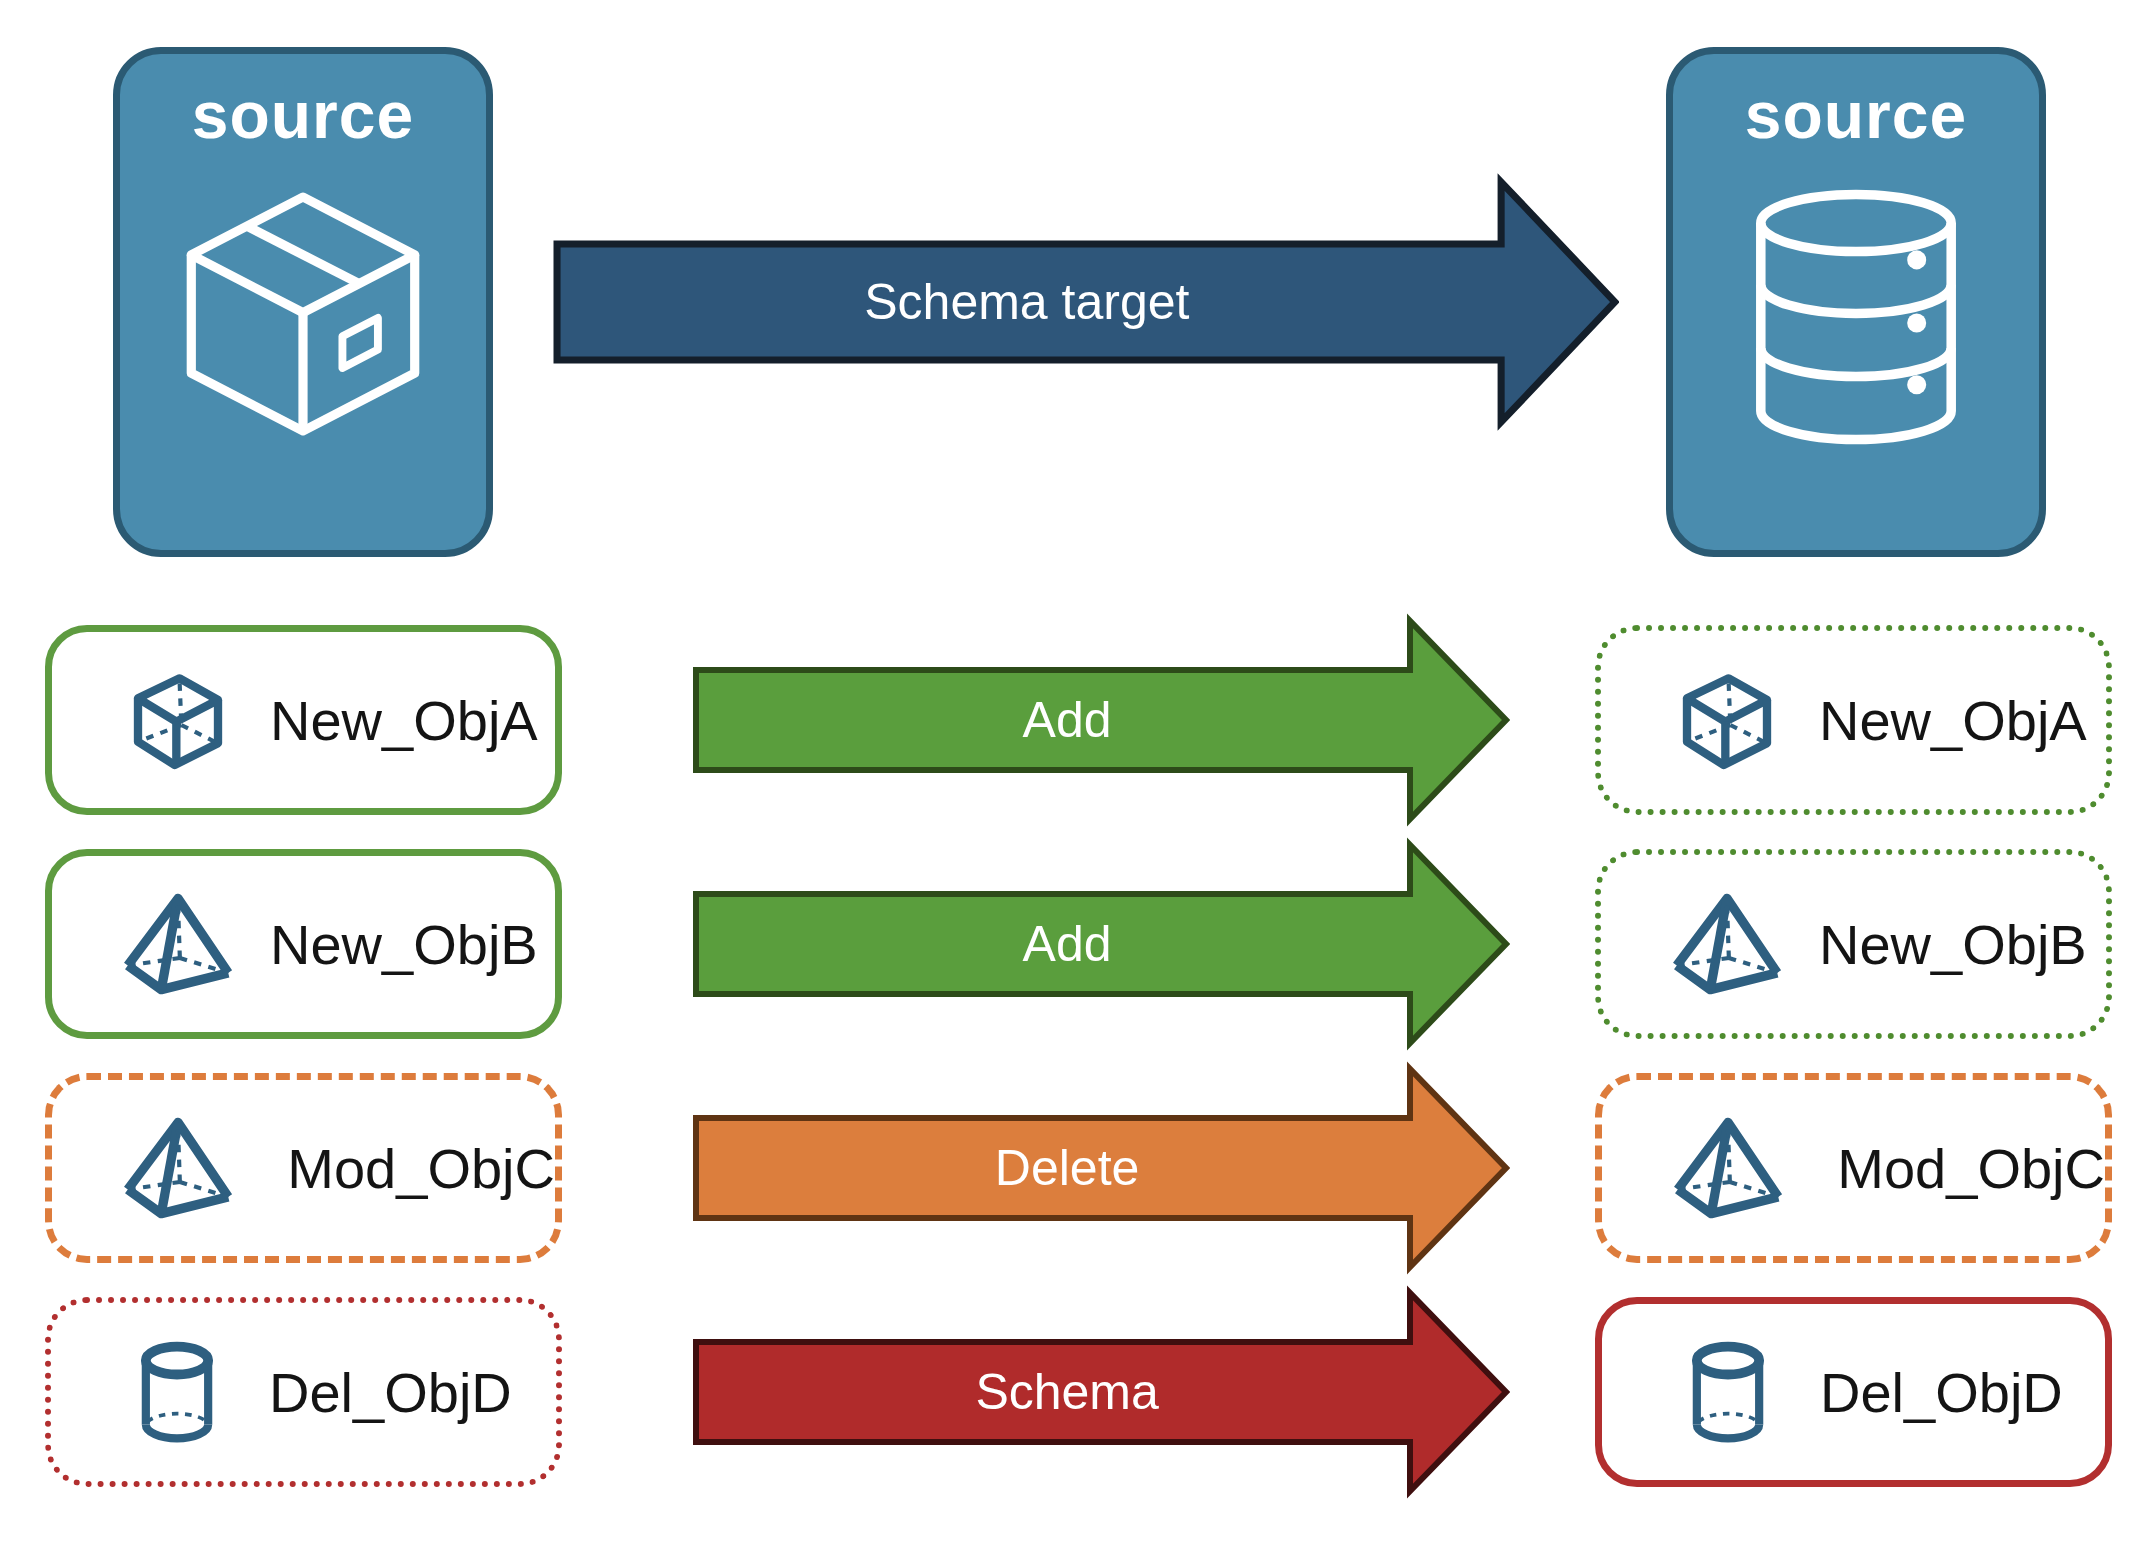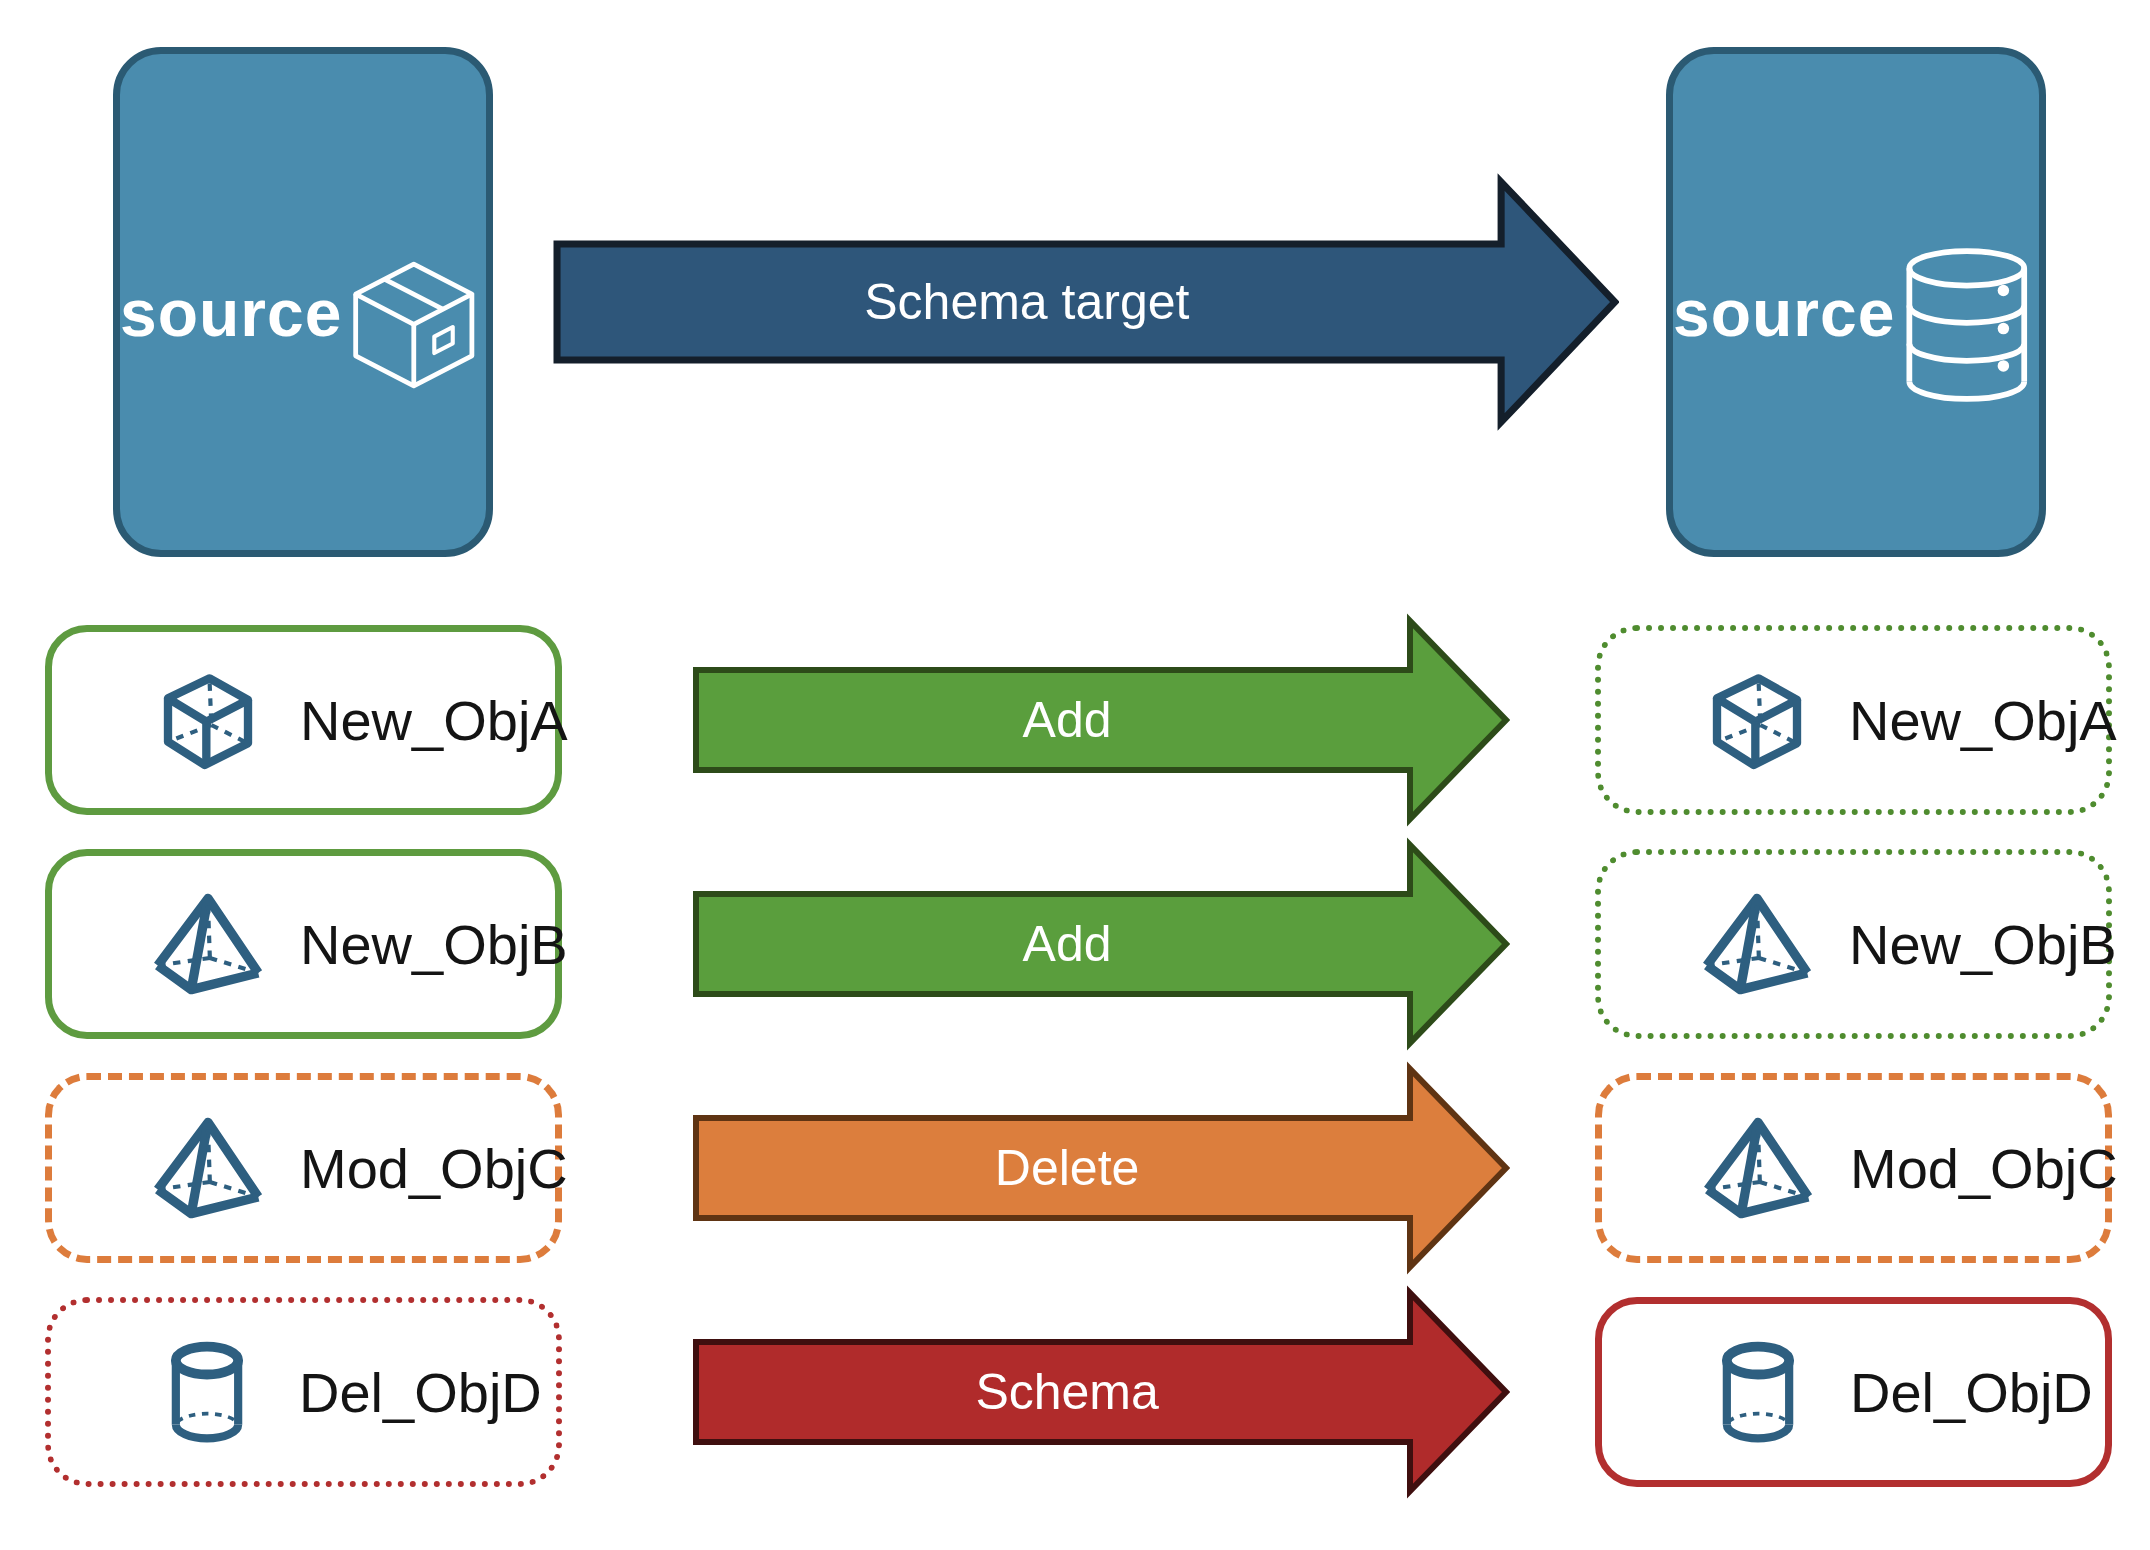--- a/index.html
+++ b/index.html
@@ -15,21 +15,21 @@
     margin:47px 104px 0 113px;
     display:flex;
     height:510px;
   }
   .node{
     width:380px;height:510px;
     box-sizing:border-box;
     background:#4a8cae;
     border:7px solid #2b5a73;
     border-radius:48px;
-    display:flex;flex-direction:row;align-items:center;
+    display:flex;flex-direction:column;align-items:center;
     padding-top:24px;
   }
   .node-label{
     font-size:66px;font-weight:bold;color:#ffffff;letter-spacing:1px;
     line-height:1.15;
   }
   .node-icon{margin-top:22px;}
   .top-arrow-wrap{
     flex:1;
     position:relative;
@@ -49,21 +49,21 @@
   .row{
     display:flex;align-items:center;
     height:190px;margin-bottom:34px;
   }
   .card{
     width:517px;height:190px;
     box-sizing:border-box;
     border-radius:42px;
     background:#ffffff;
     display:flex;align-items:center;
-    padding-left:96px;
+    padding-left:66px;
   }
   .icon-box{
     width:120px;display:flex;align-items:center;justify-content:center;
     flex:none;
   }
   .card-label{
     margin-left:32px;
     font-size:56px;color:#141414;
     white-space:nowrap;
   }

